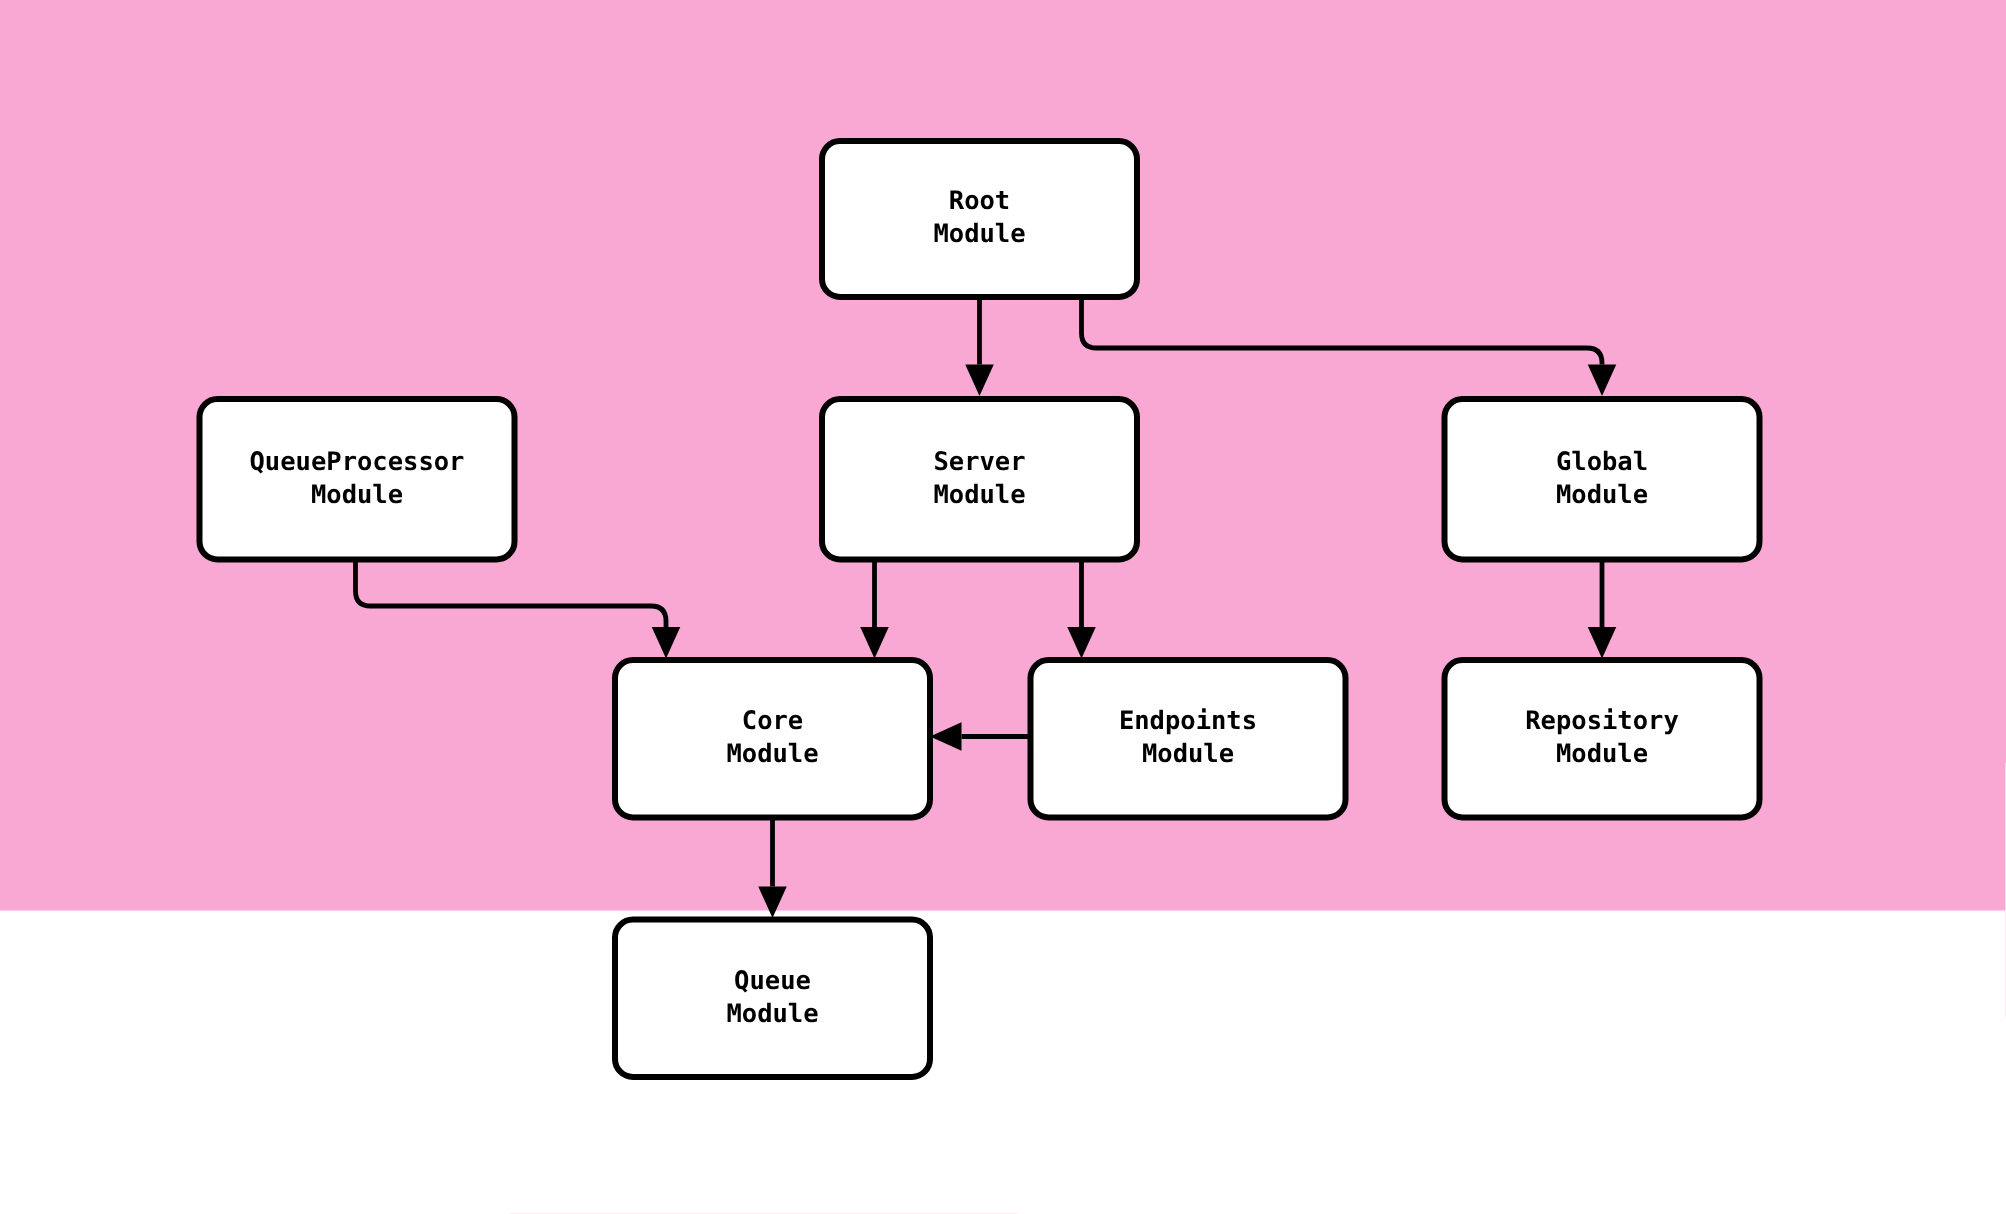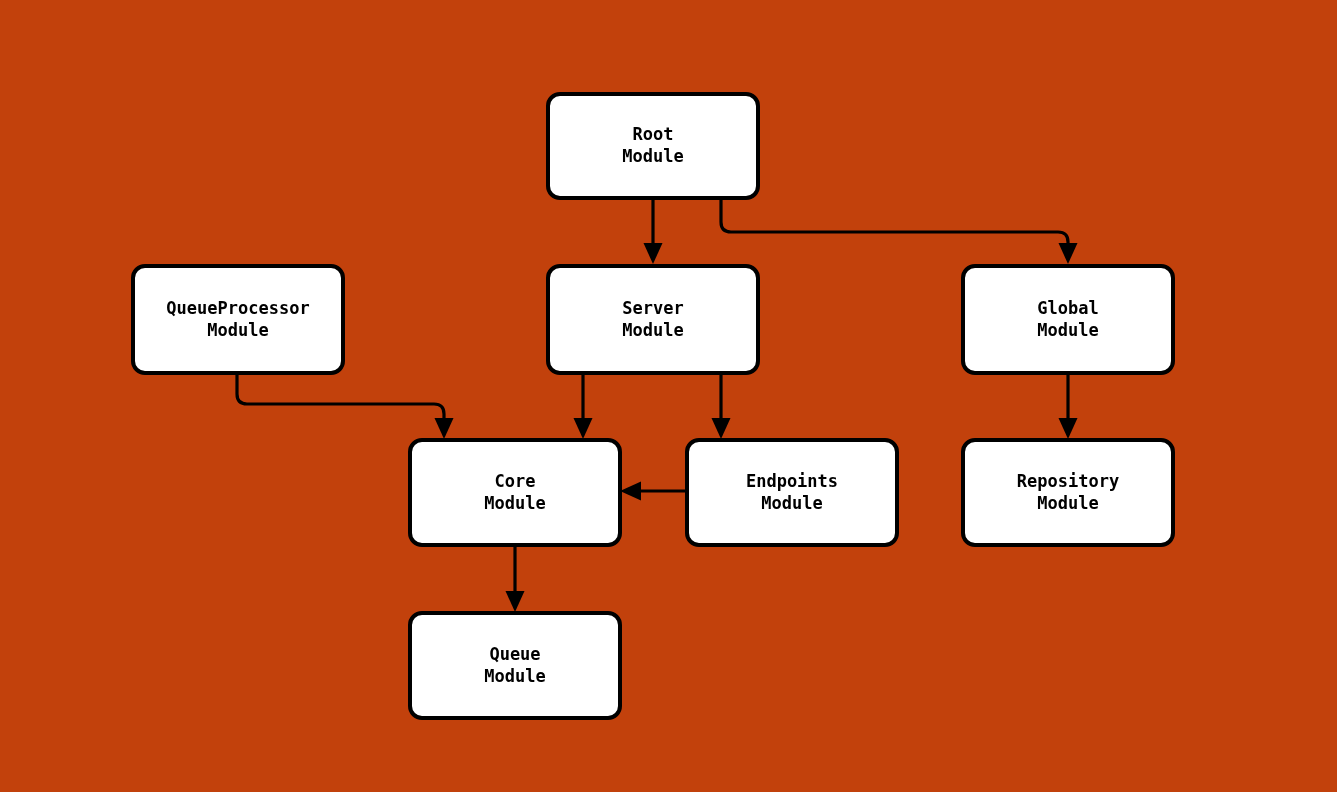--- a/index.html
+++ b/index.html
@@ -9,22 +9,22 @@
   }
   body {
     width: 1337px;
     height: 809px;
     overflow: hidden;
     font-family: "DejaVu Sans Mono", monospace;
   }
   #diagram-root {
     position: relative;
     width: 1337px;
-    height: 792px;
-    background: #c2410c;
+    height: 607px;
+    background: #f9a8d4;
     text-decoration: underline;
   }
   svg#graph {
     display: block;
     width: 1337px;
     height: 809px;
   }
   .node-box {
     fill: #ffffff;
     stroke: #000000;

